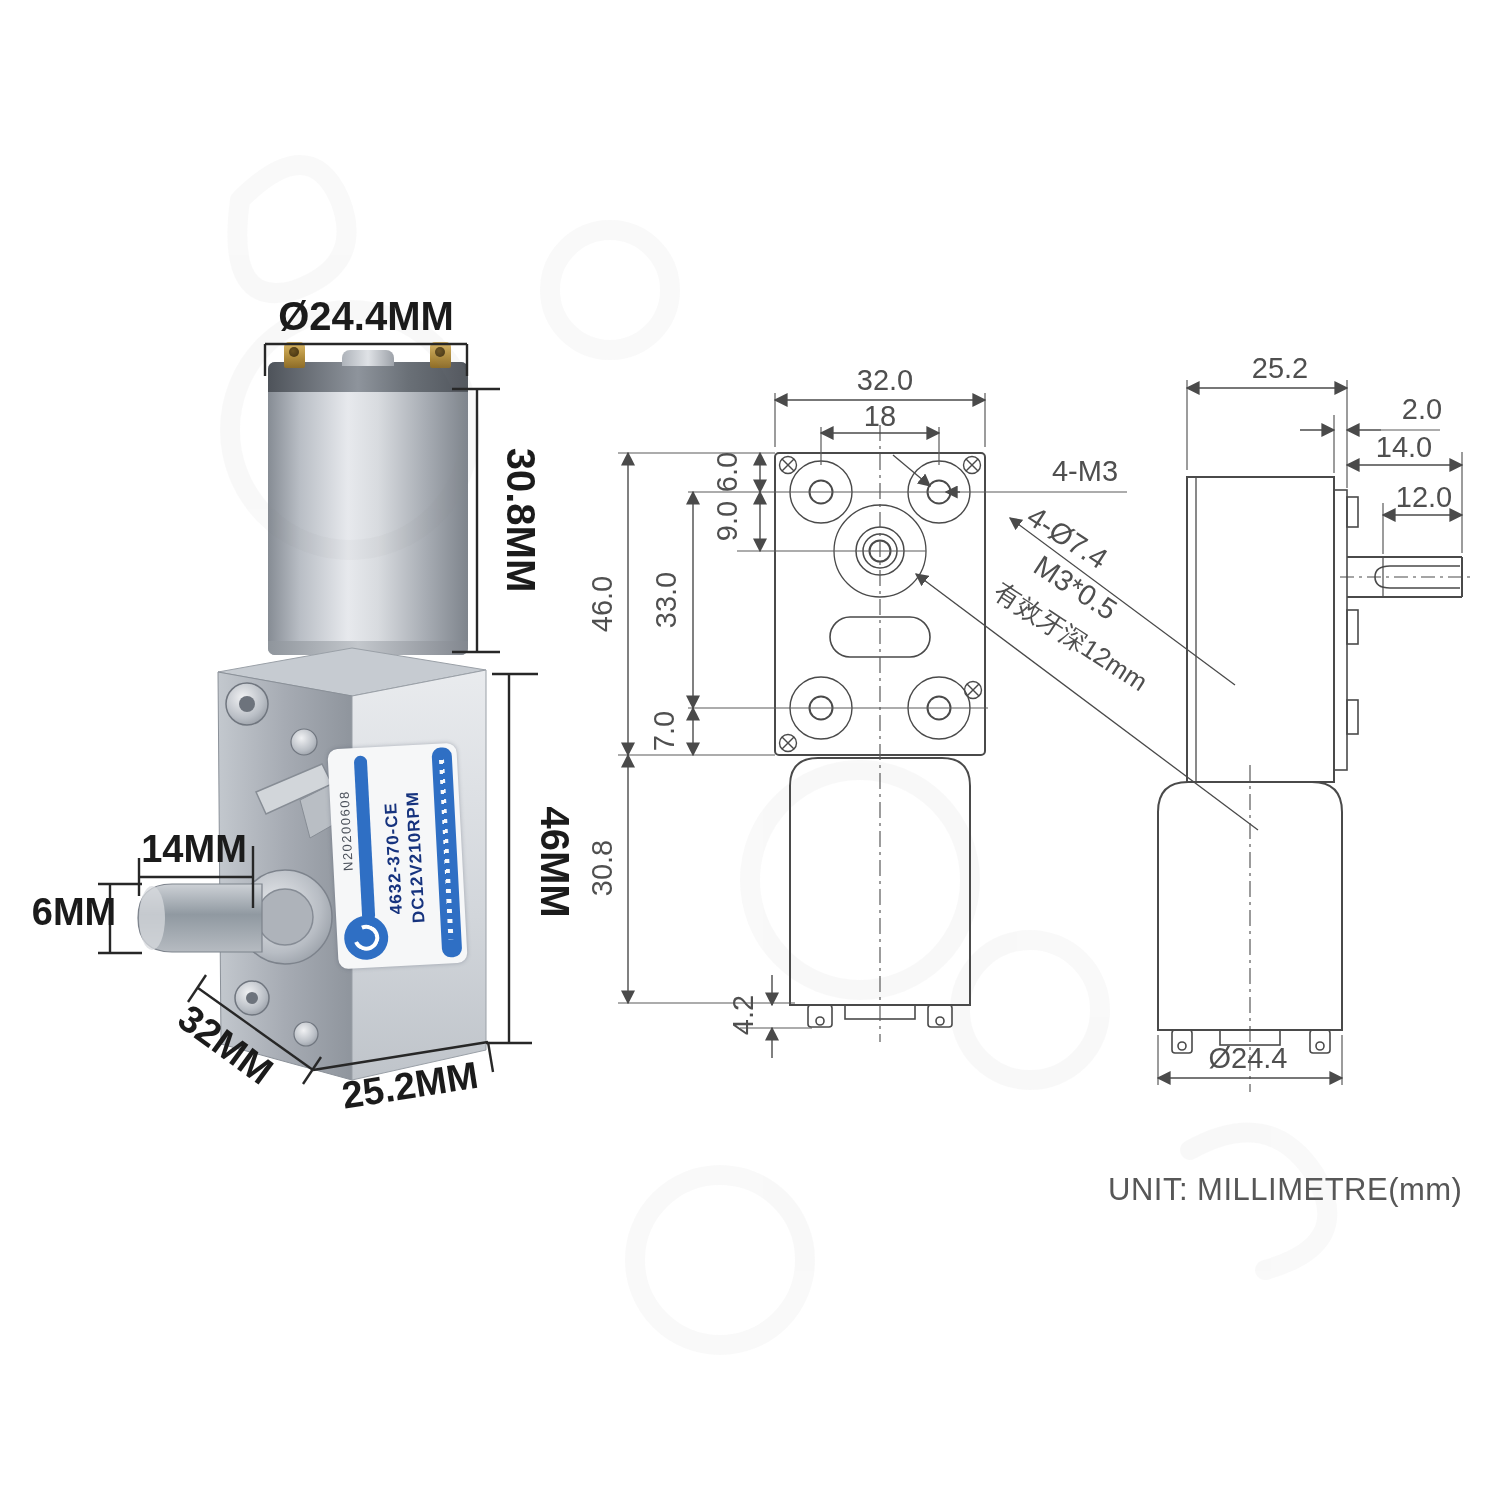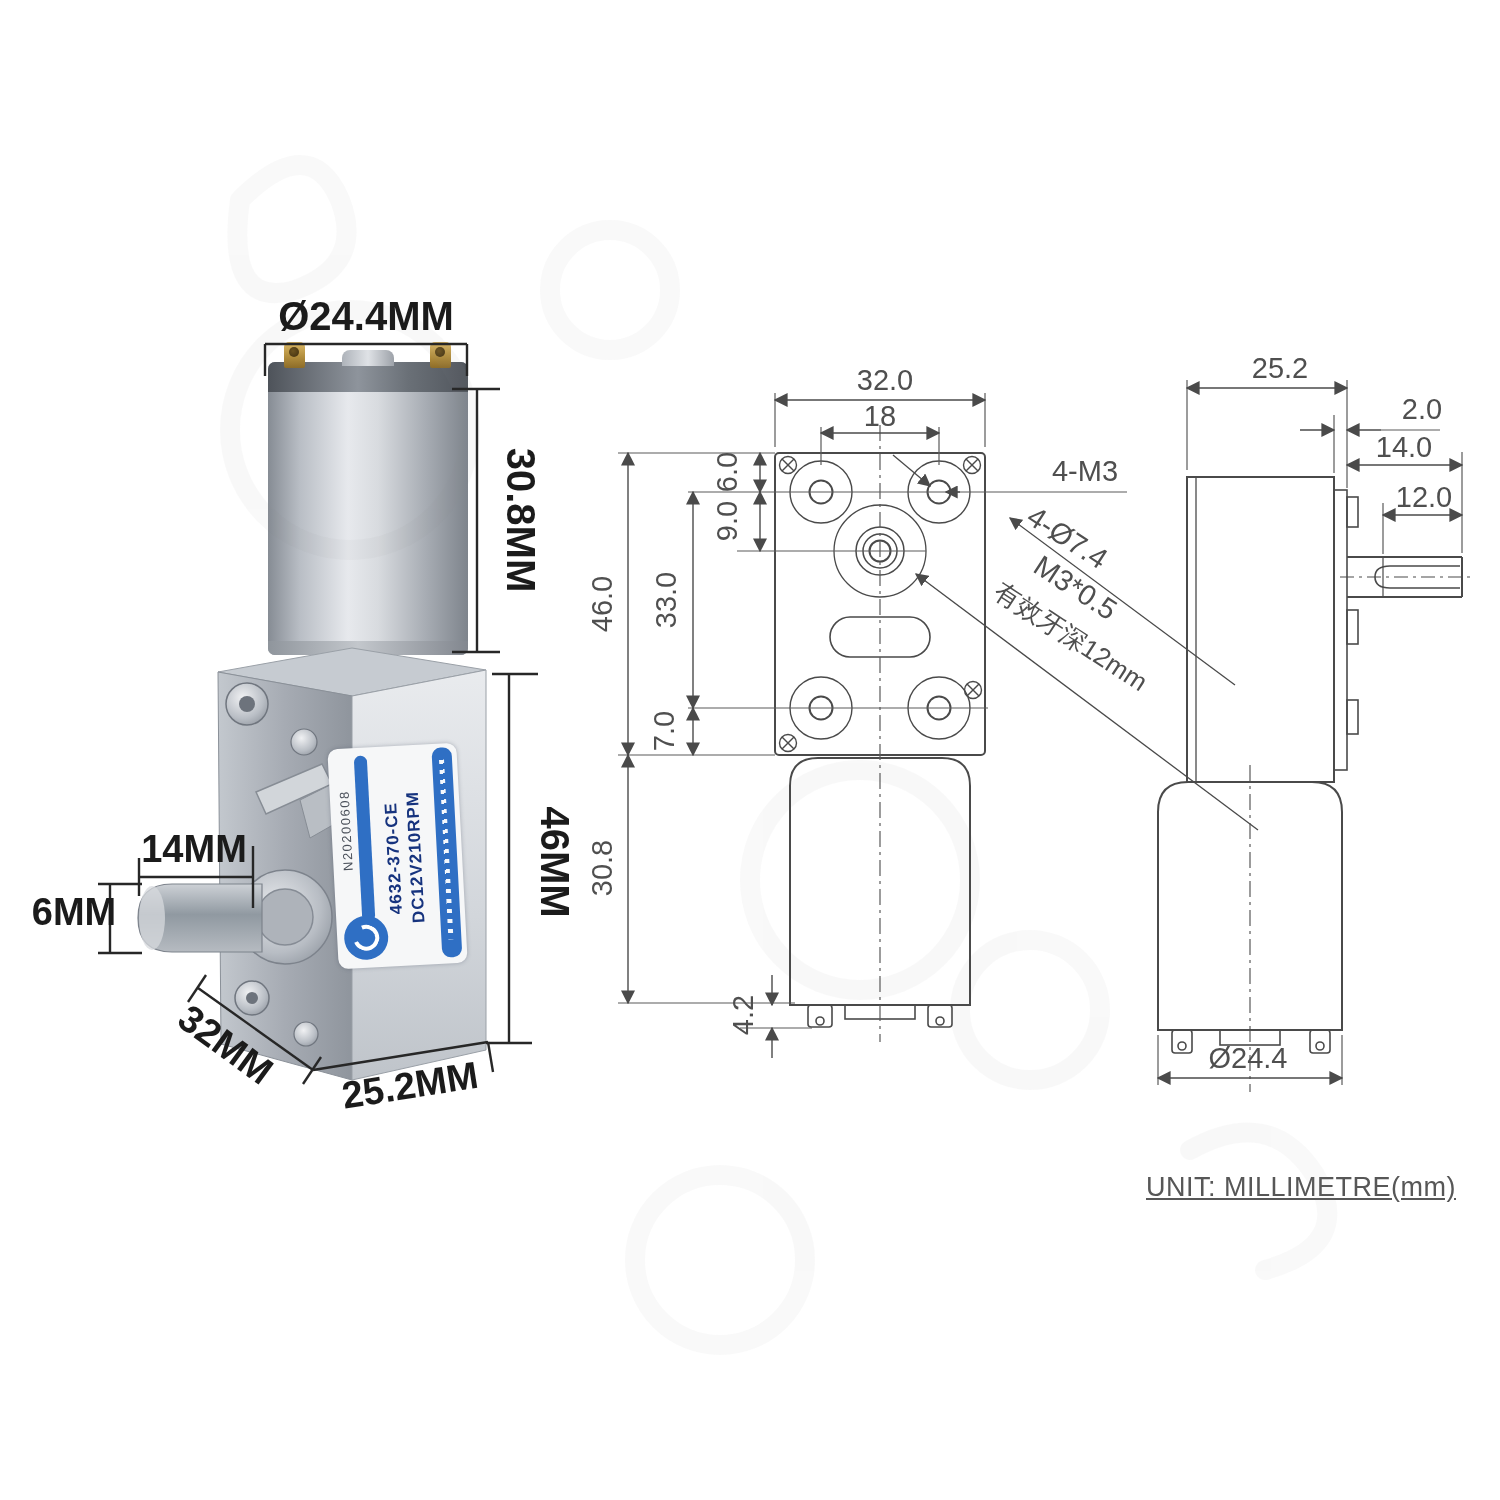--- a/index.html
+++ b/index.html
@@ -28,21 +28,21 @@
   .st-bar{position:absolute;left:26px;top:8px;width:13px;height:166px;background:#2f6fc4;border-radius:7px;}
   .st-logo{position:absolute;left:7px;top:168px;width:44px;height:44px;border-radius:50%;background:#2f6fc4;}
   .st-logo:after{content:"";position:absolute;left:9px;top:9px;width:18px;height:18px;border-radius:50%;
     border:4px solid #ffffff;border-left-color:transparent;transform:rotate(25deg);}
   .st-model{position:absolute;left:-28px;top:90px;width:200px;height:44px;transform:rotate(-90deg);
     text-align:center;color:#16337e;font-weight:bold;font-size:17px;line-height:22px;letter-spacing:1px;white-space:nowrap;}
   .st-stripe{position:absolute;left:104px;top:4px;width:20px;height:210px;background:#2f6fc4;border-radius:9px;}
   .st-stripe:after{content:"";position:absolute;left:7px;top:12px;width:5px;height:180px;
     background:repeating-linear-gradient(180deg,rgba(255,255,255,.95) 0 4px,rgba(255,255,255,0) 4px 10px);}
   
-  .unit-note{position:absolute;left:1146px;top:1172px;font-size:27px;color:#575757;letter-spacing:.5px;z-index:4;text-decoration:underline;}
+  .unit-note{position:absolute;left:1108px;top:1172px;font-size:31px;color:#575757;letter-spacing:.5px;z-index:4;}
   svg{position:absolute;left:0;top:0;z-index:5;}
   text{font-family:"Liberation Sans",sans-serif;}
   .d{font-size:29px;fill:#4f4f4f;}
   .dc{font-size:26px;fill:#4f4f4f;}
   .p{font-size:40px;font-weight:600;fill:#1b1b1b;}
   .p2{font-size:38px;font-weight:600;fill:#1b1b1b;}
 </style>
 </head>
 <body>
 

